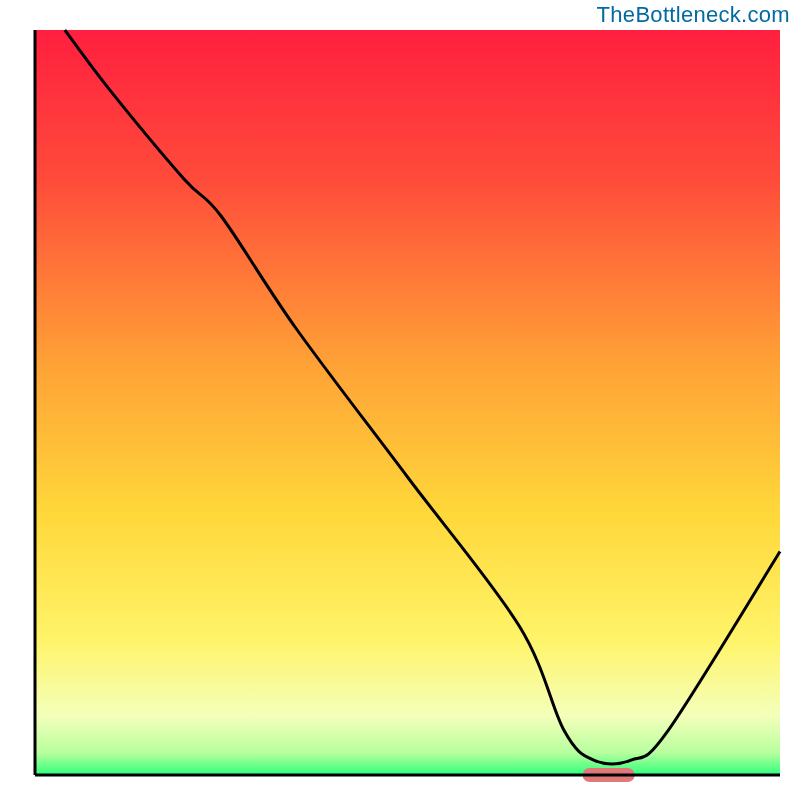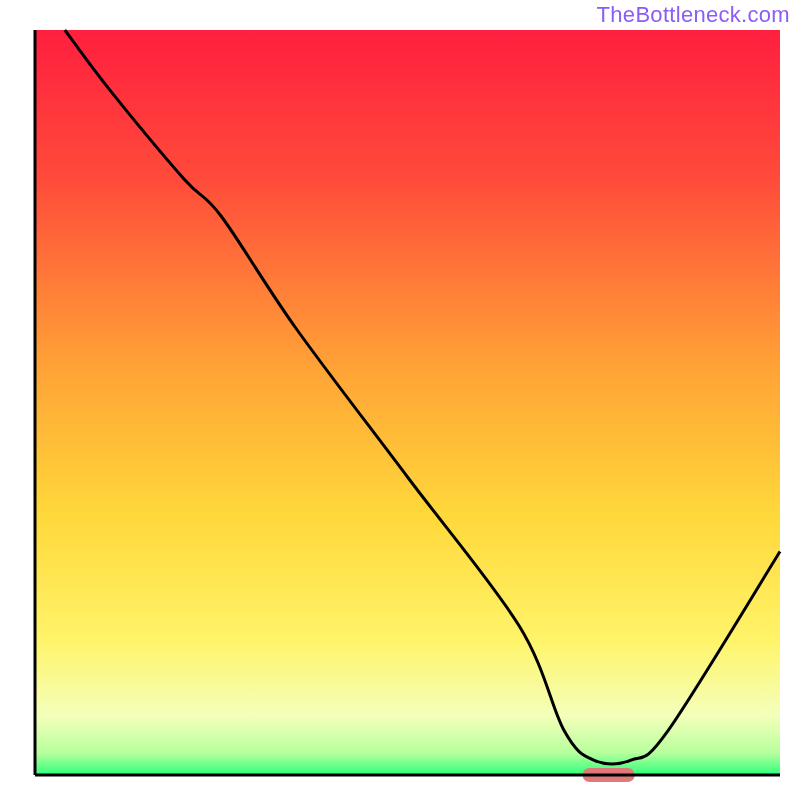--- a/index.html
+++ b/index.html
@@ -12,21 +12,21 @@
   }
   .container {
     position: relative;
     width: 800px;
     height: 800px;
   }
   .watermark {
     position: absolute;
     top: 2px;
     right: 10px;
-    color: #8b5cf6;
+    color: #0369a1;
     font-size: 22px;
     font-weight: 500;
     letter-spacing: 0.3px;
     z-index: 5;
   }
   svg.plot {
     position: absolute;
     left: 0;
     top: 0;
   }

